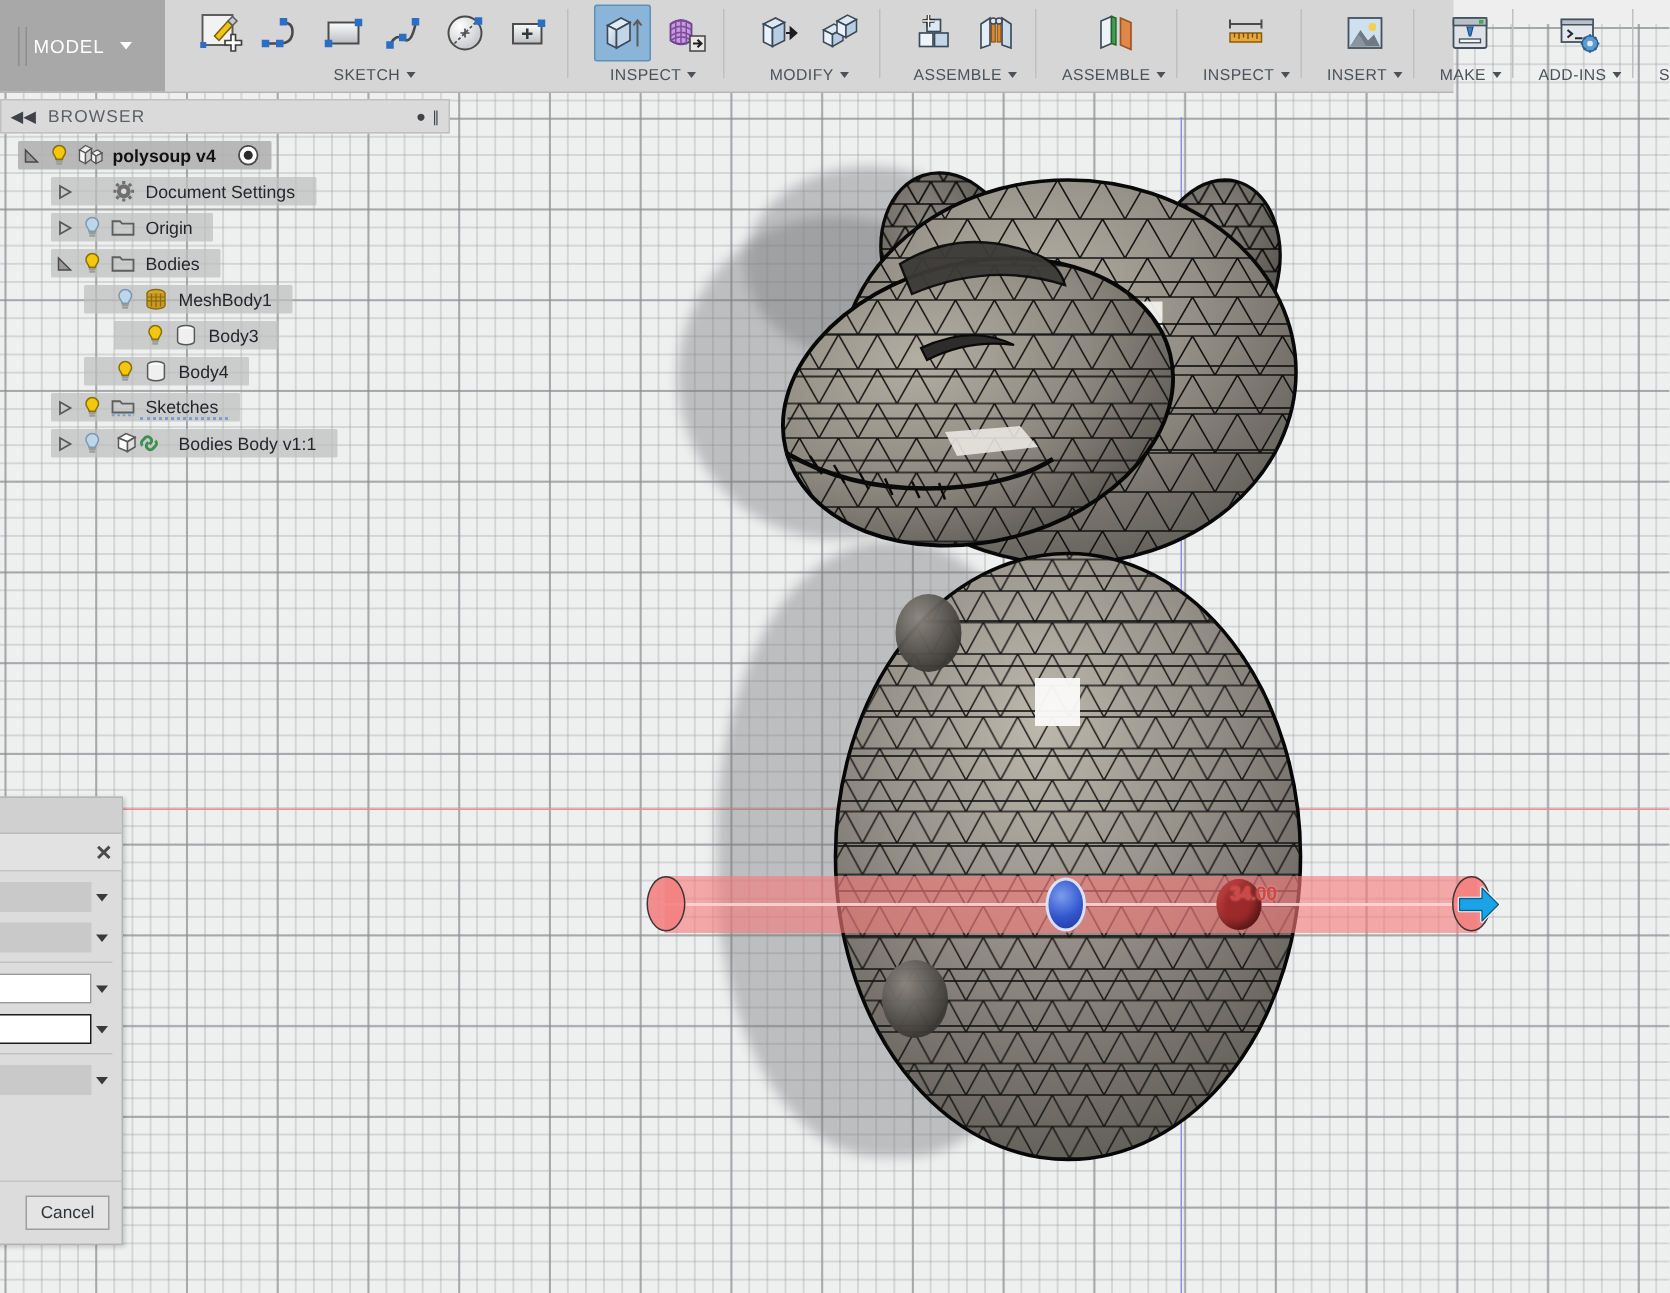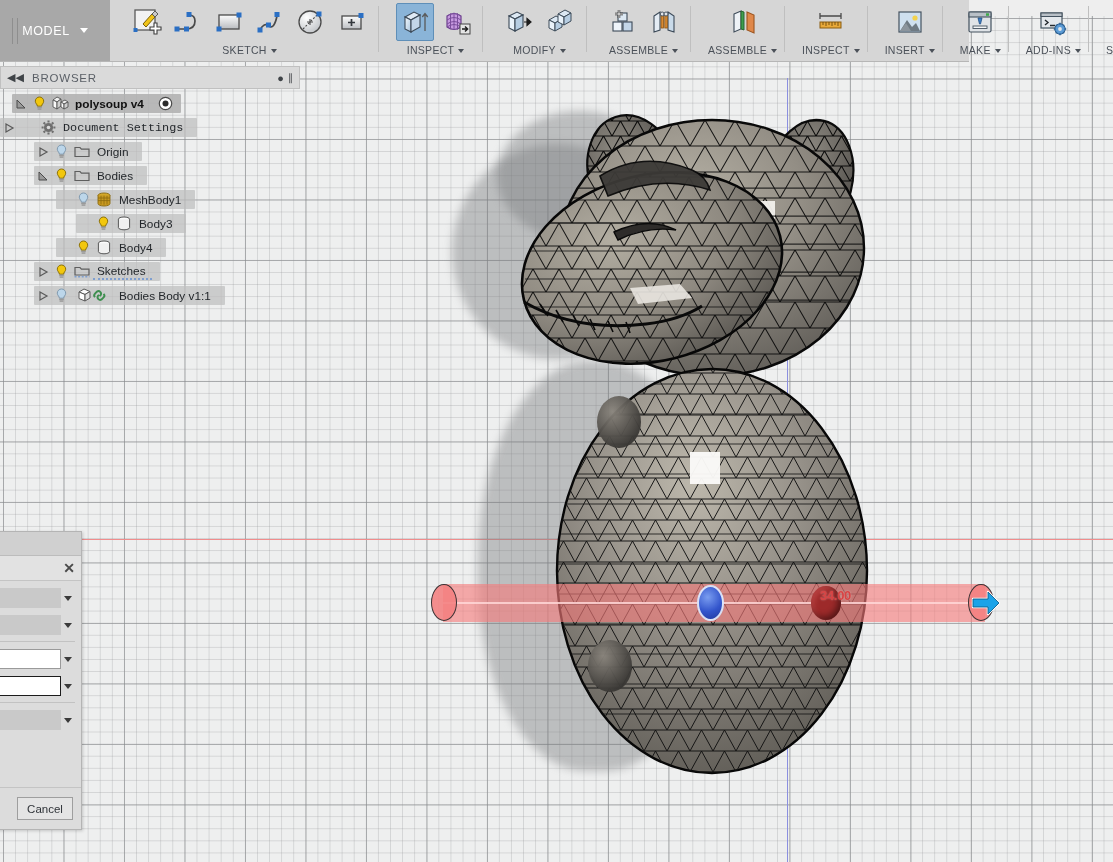--- a/index.html
+++ b/index.html
@@ -583,21 +583,21 @@
           </span>
           <span class="tlbl">polysoup v4</span>
           <span style="margin-left: 8px; display: flex; align-items: center;">
             <svg width="15" height="15" viewBox="0 0 15 15">
               <circle cx="7.5" cy="7.5" r="6.2" fill="#ffffff" stroke="#4a4a4a" stroke-width="1.2"></circle>
               <circle cx="7.5" cy="7.5" r="3" fill="#2b2b2b"></circle>
             </svg>
           </span>
         </div>
       </div>
-      <div class="tnode" style=" font-family: Liberation Mono, monospace;">
+      <div class="tnode" style="padding-left: 34px;">
         <div class="row-bg">
           <span class="twist">
             <svg width="12" height="12" viewBox="0 0 12 12">
               <polygon points="3,2 10,6 3,10" fill="none" stroke="#5a5a5a" stroke-width="1.2"></polygon>
             </svg>
           </span>
           <span class="bulb">
             <span style="display:inline-block;width:13px;"></span>
           </span>
           <span class="nicon">

